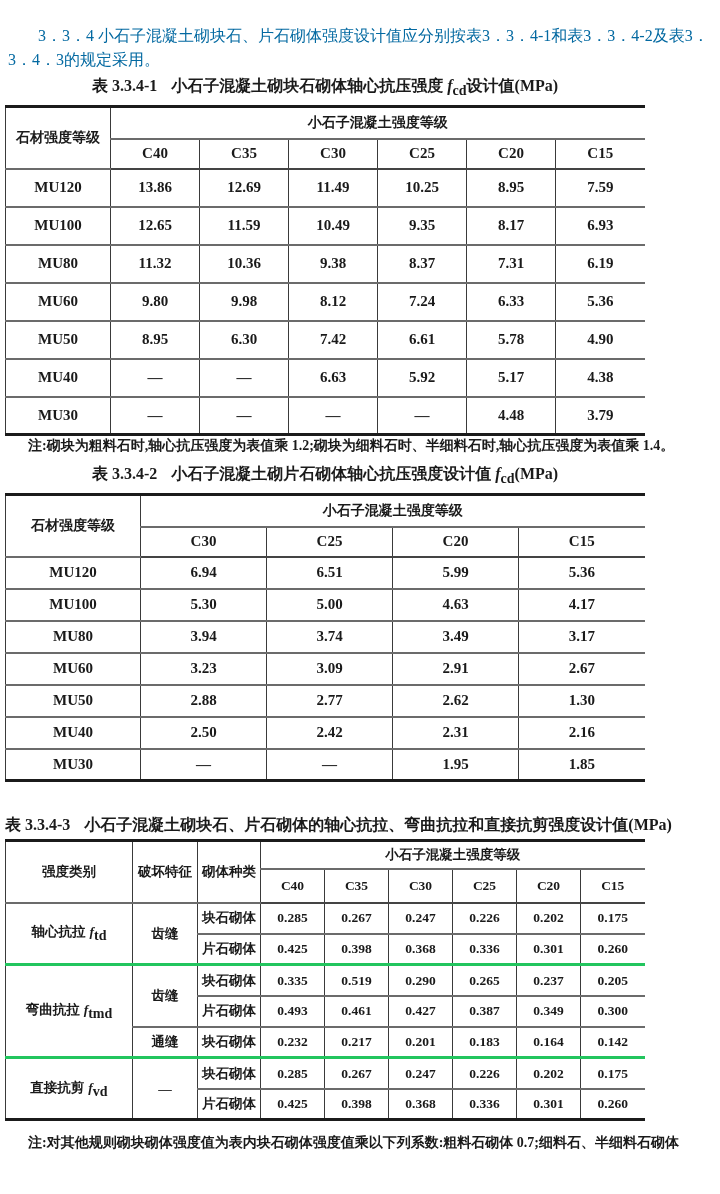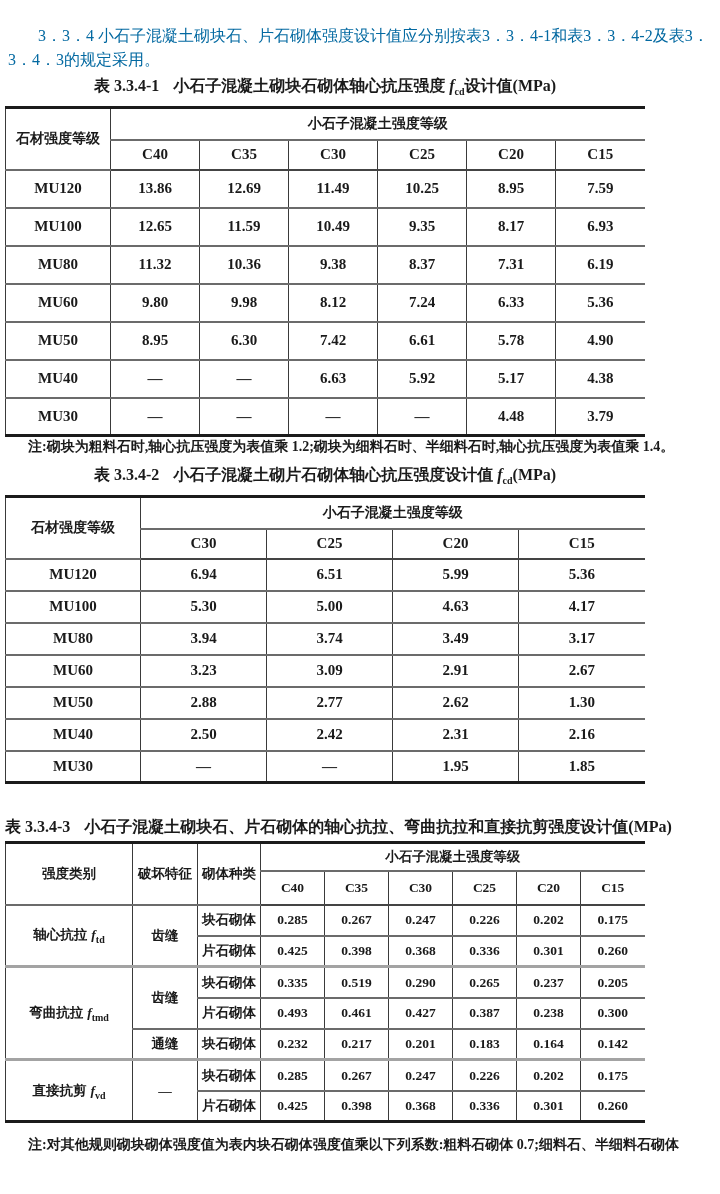--- a/index.html
+++ b/index.html
@@ -16,21 +16,21 @@
     text-indent:30px;
   }
   
   .tbl-title{
     width:640px;margin:4px 0 0 5px;
     text-align:center;font-weight:bold;font-size:16px;line-height:20px;
     white-space:nowrap;
   }
   .tbl-title .gap{display:inline-block;width:14px;}
   .fsym{font-family:"Liberation Serif",serif;font-style:italic;font-weight:bold;margin-left:4px;}
-  sub{font-size:10px;font-weight:bold;font-family:"Liberation Serif",serif;}
+  sub{font-size:14px;font-weight:bold;font-family:"Liberation Serif",serif;}
   
   table.t{
     border-collapse:collapse;table-layout:fixed;margin-left:5px;
     border-top:3px solid #1b1b1b;border-bottom:3px solid #1b1b1b;border-left:1px solid #3a3a3a;
   }
   table.t td{
     border-right:1px solid #3a3a3a;
     border-bottom:2px solid #6b6b6b;
     text-align:center;vertical-align:middle;
     font-weight:bold;padding:0;overflow:hidden;
@@ -40,21 +40,21 @@
   .cjk{font-size:14px;}
   .num{font-family:"Liberation Serif",serif;font-size:15px;}
   
   .t1 tr.hdr1{height:32px;} .t1 tr.hdr2{height:30px;} .t1 tr.body{height:38px;}
   
   .t2 tr.hdr1{height:32px;} .t2 tr.hdr2{height:30px;} .t2 tr.body{height:32px;}
   
   .t3 tr.hdr1{height:28px;} .t3 tr.hdr2{height:34px;} .t3 tr.body{height:31px;}
   .t3 .cjk{font-size:13.5px;}
   .t3 .num{font-size:13.5px;}
-  .t3 td.gsep{border-bottom:3px solid #a3a3a3;}
+  .t3 td.gsep{border-bottom:3px solid #22c55e;}
   
   .note{
     margin:0 8px 0 28px;
     font-size:14px;line-height:20px;font-weight:bold;
   }
   .note2line{margin-left:46px;}
   .sp-t2{margin-top:8px;}
   .sp-t3{margin-top:33px;}
   .tbl-sp{margin-top:4px;}
 </style>
@@ -296,21 +296,21 @@
     <td class="num">0.265</td>
     <td class="num">0.237</td>
     <td class="num">0.205</td>
   </tr>
   <tr class="body">
     <td class="cjk">片石砌体</td>
     <td class="num">0.493</td>
     <td class="num">0.461</td>
     <td class="num">0.427</td>
     <td class="num">0.387</td>
-    <td class="num">0.238</td>
+    <td class="num">0.349</td>
     <td class="num">0.300</td>
   </tr>
   <tr class="body">
     <td class="cjk gsep">通缝</td>
     <td class="cjk gsep">块石砌体</td>
     <td class="num gsep">0.232</td>
     <td class="num gsep">0.217</td>
     <td class="num gsep">0.201</td>
     <td class="num gsep">0.183</td>
     <td class="num gsep">0.164</td>

